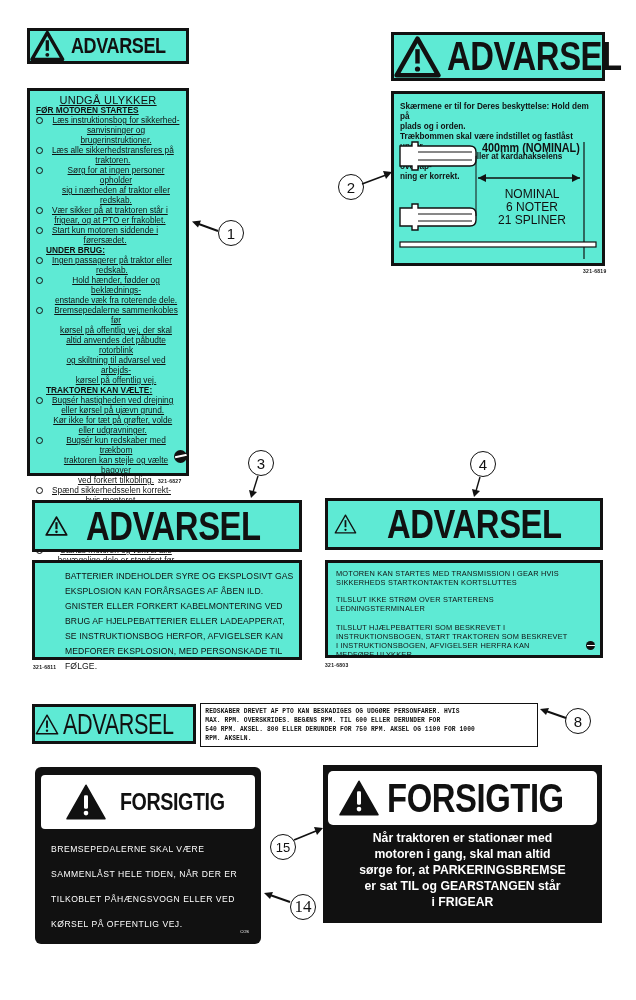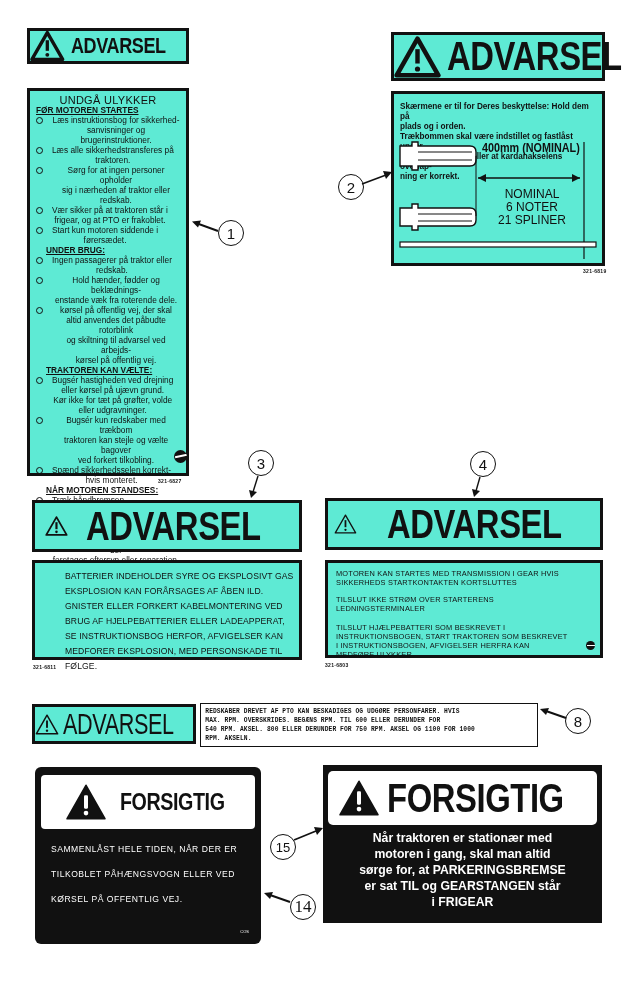--- a/index.html
+++ b/index.html
@@ -40,21 +40,21 @@
 
 <div class="abs box hdr" style="left:27px;top:28px;width:162px;height:36px;">
   <svg width="36" height="32" viewBox="0 0 36 32">
       <path d="M18 2 L34 30 L2 30 Z" fill="none" stroke="#111" stroke-width="3.5" stroke-linejoin="round"></path>
       <rect x="16.3" y="10" width="3.4" height="11" fill="#111"></rect>
       <circle cx="18" cy="25.2" r="2" fill="#111"></circle>
     </svg>
   <span class="hdr-word" style="font-size:22px;width:120px;">ADVARSEL</span>
 </div>
 
-<div class="abs box l1-body" style="left:27px;top:88px;width:162px;height:388px;" id="l1body">
+<div class="abs box l1-body" style="left:27px;top:88px;width:162px;height:388px;text-decoration:underline;" id="l1body">
   <div class="l1-title">UNDGÅ ULYKKER</div>
 <div class="l1-sec">FØR MOTOREN STARTES</div>
     <div class="l1-item">
       <span class="bul"></span>
       <div>
         <div>Læs instruktionsbog for sikkerhed-</div>
         <div>sanvisninger og brugerinstruktioner.</div>
       </div>
     </div>
     <div class="l1-item">
@@ -97,20 +97,21 @@
     <div class="l1-item">
       <span class="bul"></span>
       <div>
         <div>Hold hænder, fødder og beklædnings-</div>
         <div>enstande væk fra roterende dele.</div>
       </div>
     </div>
     <div class="l1-item">
       <span class="bul"></span>
       <div>
+        <div>Bremsepedalerne sammenkobles før</div>
         <div>kørsel på offentlig vej, der skal</div>
         <div>altid anvendes det påbudte rotorblink</div>
         <div>og skiltning til advarsel ved arbejds-</div>
         <div>kørsel på offentlig vej.</div>
       </div>
     </div>
     <div class="l1-sec" style="padding-left: 10px;">TRAKTOREN KAN VÆLTE:</div>
     <div class="l1-item">
       <span class="bul"></span>
       <div>
@@ -278,20 +279,21 @@
 <div class="abs dark" style="left:35px;top:767px;width:226px;height:177px;border-radius:6px;">
   <div class="abs hdr" style="left:6px;top:8px;width:214px;height:54px;background:#fff;border-radius:4px;gap:14px;">
     <svg width="40" height="36" viewBox="0 0 36 32">
         <path d="M18 1 L35 31 L1 31 Z" fill="#111" stroke="#111" stroke-width="1.5" stroke-linejoin="round"></path>
         <rect x="16.2" y="10" width="3.6" height="12" fill="#fff" rx="1"></rect>
         <circle cx="18" cy="26" r="2.1" fill="#fff"></circle>
       </svg>
     <span class="hdr-word" style="font-size:24px;color:#111;width:110px;">FORSIGTIG</span>
   </div>
   <div class="abs l14-body" style="left:0;top:70px;width:226px;">
+    <div>BREMSEPEDALERNE SKAL VÆRE</div>
     <div>SAMMENLÅST HELE TIDEN, NÅR DER ER</div>
     <div>TILKOBLET PÅHÆNGSVOGN ELLER VED</div>
     <div>KØRSEL PÅ OFFENTLIG VEJ.</div>
   </div>
   <div class="abs" style="right:12px;bottom:10px;font-size:4px;color:#fff;">COS</div>
 </div>
 
 <div class="abs dark" style="left:323px;top:765px;width:279px;height:158px;">
   <div class="abs hdr" style="left:5px;top:6px;width:269px;height:54px;background:#fff;border-radius:5px;gap:8px;">
     <svg width="40" height="36" viewBox="0 0 36 32">

